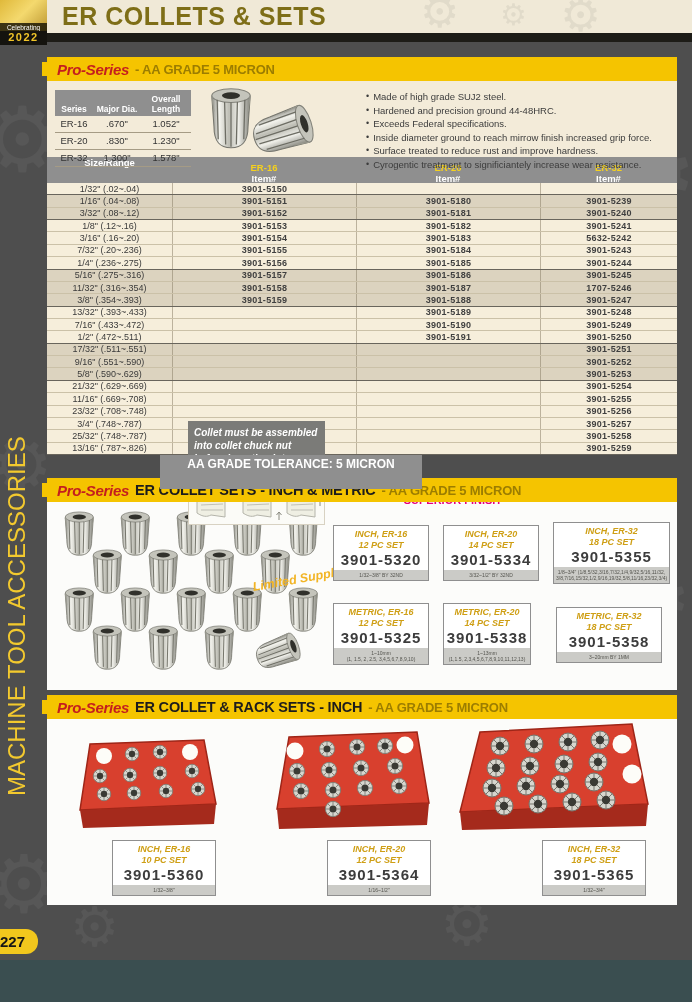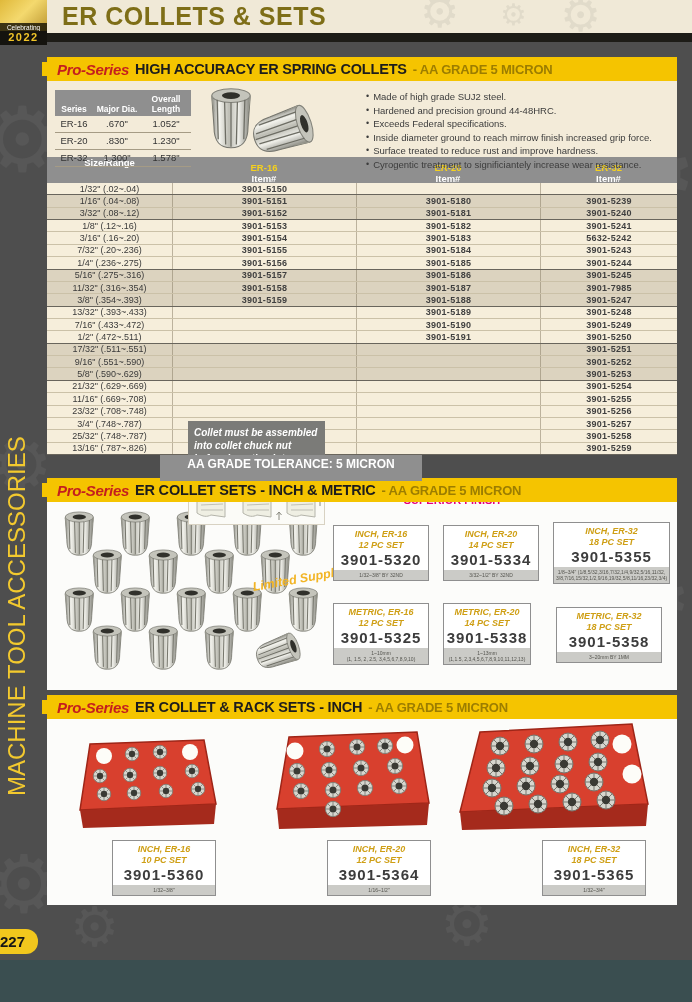--- a/index.html
+++ b/index.html
@@ -75,21 +75,21 @@
   .irow .num{font-weight:bold;color:#3f3f3f;letter-spacing:.3px;}
 
   
   .note{position:absolute;left:141px;top:264px;width:137px;background:#7b7b78;color:#fff;
         font-style:italic;font-weight:bold;font-size:10px;line-height:13px;padding:5px 6px;
         box-sizing:border-box;z-index:3;}
   .diagram{position:absolute;left:141px;top:318px;width:137px;height:50px;background:#fbfbf7;
            border:1px solid #d8d2c2;box-sizing:border-box;z-index:3;}
   .runout{position:absolute;left:300px;top:321px;width:210px;text-align:center;color:#e5007d;
           font-weight:bold;font-size:11px;line-height:14.5px;z-index:3;}
-  .tolerance{position:absolute;left:160px;top:455px;width:262px;height:26px;background:#8f8f8f;
+  .tolerance{position:absolute;left:160px;top:455px;width:262px;height:34px;background:#8f8f8f;
              color:#fff;font-weight:bold;font-size:12px;text-align:center;line-height:18px;z-index:5;}
 
   
   .setbox{position:absolute;background:#fff;border:1px solid #8f8f8f;text-align:center;
           box-sizing:border-box;z-index:3;}
   .setbox .t1,.setbox .t2{color:#cf9f15;font-weight:bold;font-style:italic;font-size:9px;line-height:10.5px;}
   .setbox .t1{padding-top:3px;}
   .setbox .item{font-size:15px;font-weight:bold;color:#3c3c3c;letter-spacing:1px;padding:1px 0 2px;}
   .setbox .range{background:#cbcbc7;color:#55554f;font-size:5px;line-height:6.5px;padding:1.5px 2px;min-height:7px;}
   .setbox .range div:empty{display:none;}
@@ -158,21 +158,20 @@
     <div class="cel">Celebrating</div>
     <div class="yr">2022</div>
   </div>
 
   <div class="sidebar-label">MACHINE TOOL ACCESSORIES</div>
   <div class="page-num">227</div>
 
   <div class="notch" style="top:62px;"></div>
   <div class="banner" style="top:57px;">
     <span class="brand">Pro-Series</span>
-    <span class="btitle">HIGH ACCURACY ER SPRING COLLETS</span>
     <span class="bsuffix">- AA GRADE 5 MICRON</span>
   </div>
 
   <div class="panel" id="panel1"></div>
 
   <div class="spec">
     <div class="spec-head">
       <span>Series</span>
       <span>Major Dia.</span>
       <span>Overall Length</span>
@@ -295,21 +294,21 @@
         <div class="irow band">
         <span class="cell size">5/16" (.275~.316)</span>
         <span class="cell num">3901-5157</span>
         <span class="cell num">3901-5186</span>
         <span class="cell num">3901-5245</span>
       </div>
         <div class="irow band">
         <span class="cell size">11/32" (.316~.354)</span>
         <span class="cell num">3901-5158</span>
         <span class="cell num">3901-5187</span>
-        <span class="cell num">3901-7985</span>
+        <span class="cell num">1707-5246</span>
       </div>
         <div class="irow band group-end">
         <span class="cell size">3/8" (.354~.393)</span>
         <span class="cell num">3901-5159</span>
         <span class="cell num">3901-5188</span>
         <span class="cell num">3901-5247</span>
       </div>
         <div class="irow">
         <span class="cell size">13/32" (.393~.433)</span>
         <span class="cell num"></span>

